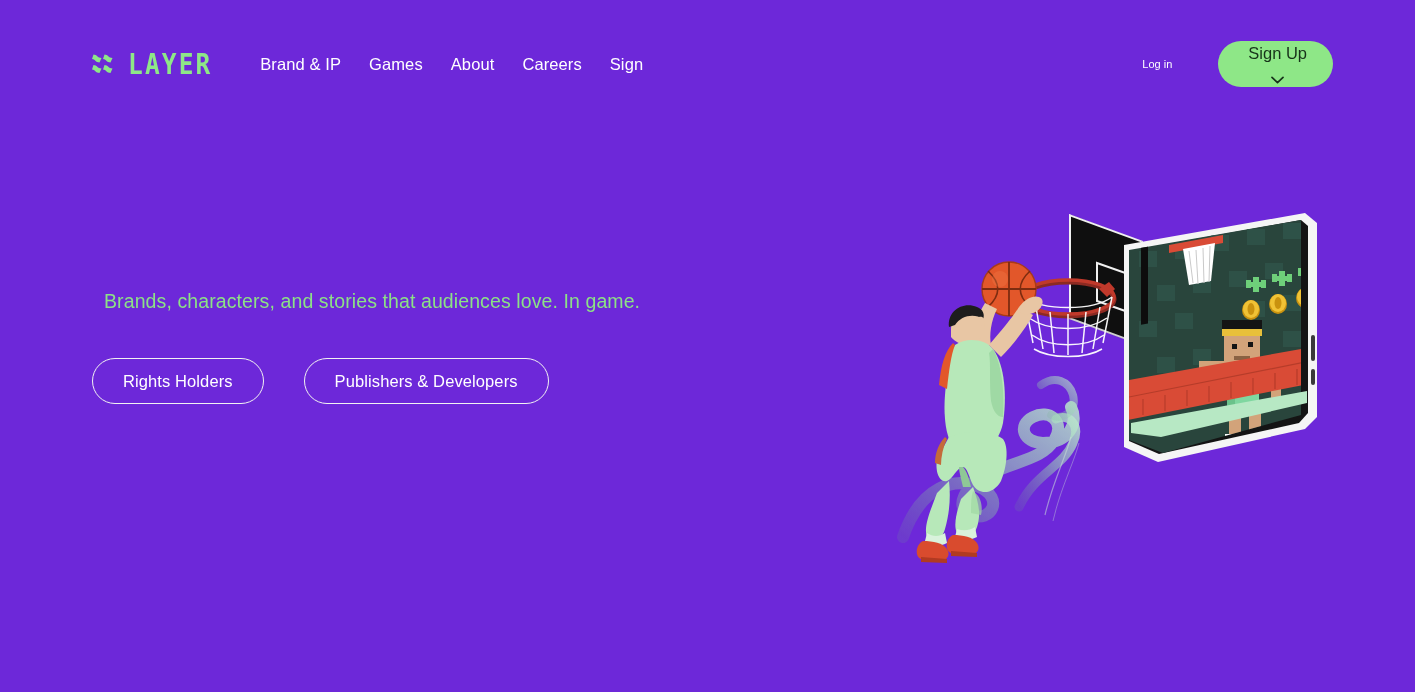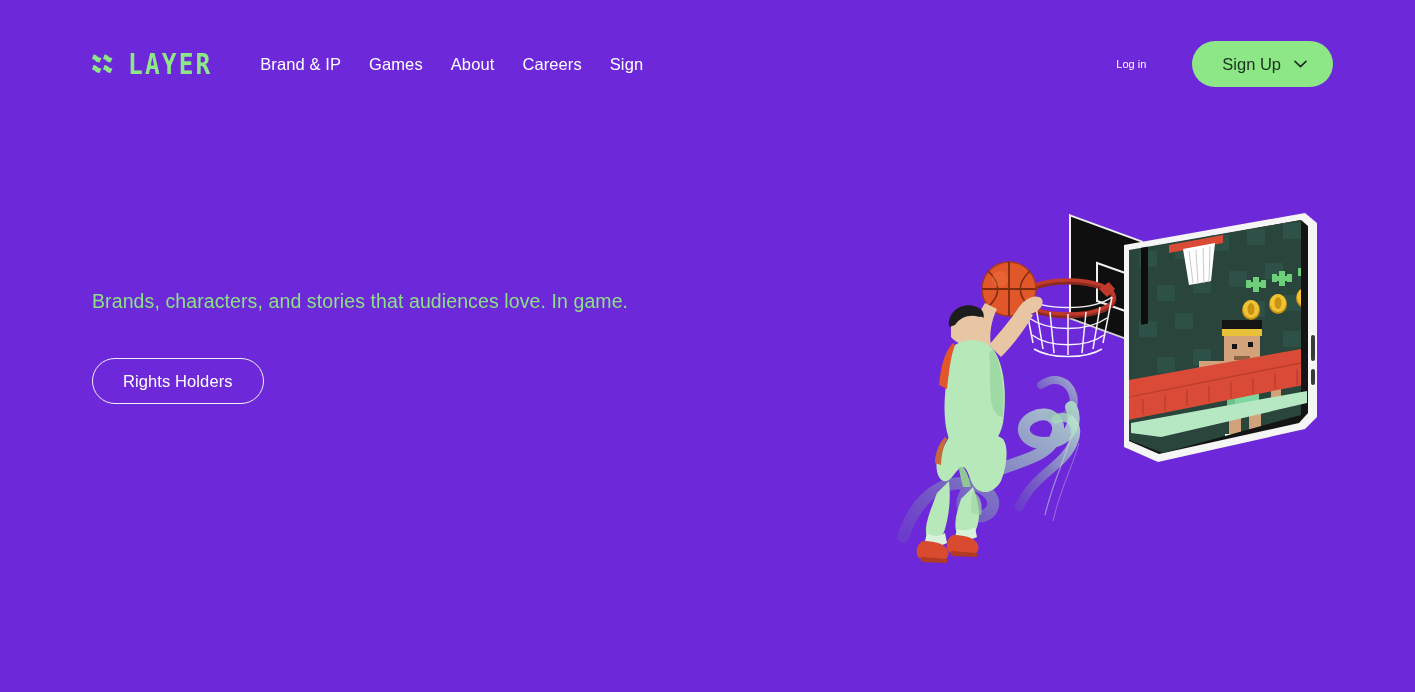--- a/index.html
+++ b/index.html
@@ -95,20 +95,21 @@
     height: 46px;
     padding: 0 26px 0 30px;
     border: none;
     border-radius: 24px;
     background: #8EE787;
     color: #17321a;
     font-family: "Liberation Sans", sans-serif;
     font-size: 16.5px;
     cursor: pointer;
     white-space: nowrap;
+    flex-direction: column;
   }
 
   .chev {
     width: 13px;
     height: 8px;
     display: block;
     flex: none;
   }
 
   
@@ -127,20 +128,21 @@
     letter-spacing: -0.3px;
   }
   .hero-title .accent { color: #7FD97A; }
 
   .hero-sub {
     margin-top: 38px;
     font-size: 19.5px;
     line-height: 26px;
     color: #8CE186;
     letter-spacing: .1px;
+    margin-left: 12px;
   }
 
   .hero-cta {
     margin-top: 44px;
     display: flex;
     gap: 40px;
   }
 
   .ghost-btn {
     display: inline-flex;
@@ -207,20 +209,21 @@
     </button>
   </div>
 
   <div class="hero">
 
 
     <p class="hero-sub">Brands, characters, and stories that audiences love. In game.</p>
 
     <div class="hero-cta">
       <button class="ghost-btn">Rights Holders</button>
+      <button class="ghost-btn">Publishers &amp; Developers</button>
     </div>
   </div>
 
   <div class="hero-art">
     <svg viewBox="0 0 430 380" xmlns="http://www.w3.org/2000/svg" aria-hidden="true">
       <defs>
         <linearGradient id="swirl" x1="0" y1="1" x2="1" y2="0">
           <stop offset="0%" stop-color="#6fae86" stop-opacity="0.15"></stop>
           <stop offset="55%" stop-color="#9fe0b4" stop-opacity="0.55"></stop>
           <stop offset="100%" stop-color="#bff0cd" stop-opacity="0.85"></stop>

